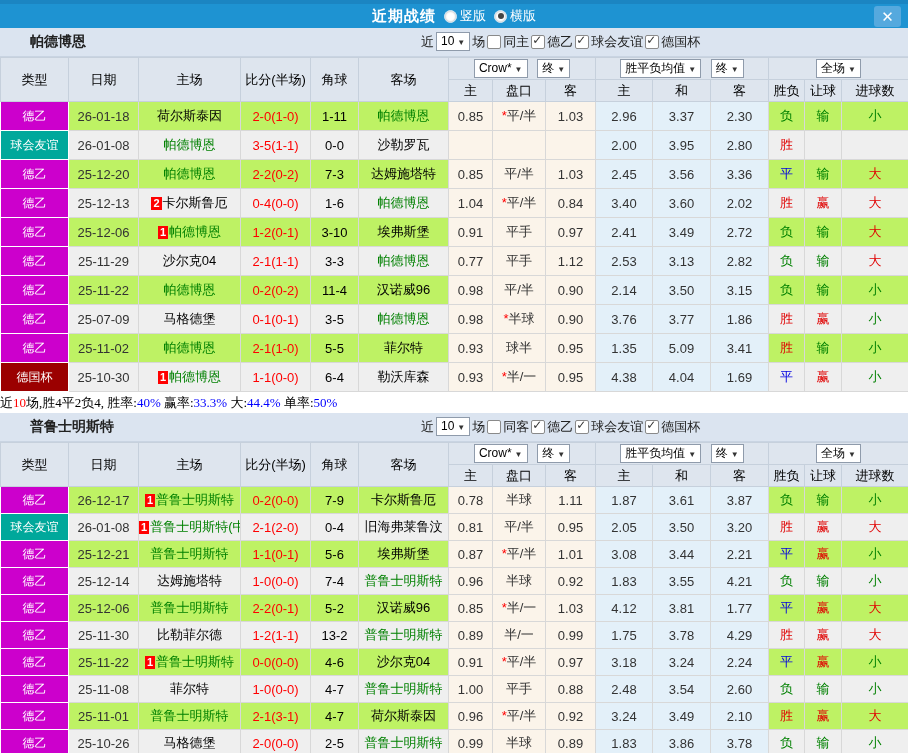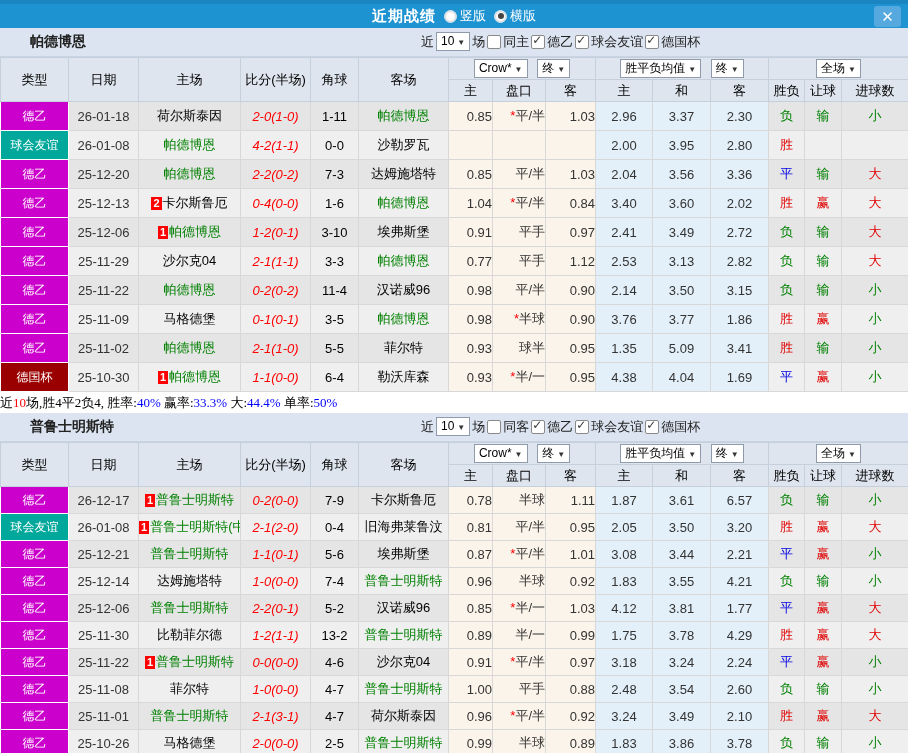--- a/index.html
+++ b/index.html
@@ -1,16 +1,16 @@
 <!DOCTYPE html>
 <html><head>
 <meta charset="utf-8">
 <style>
   html,body{margin:0;padding:0;background:#fff;}
-  .wrap{width:908px;height:753px;overflow:hidden;font-family:"Liberation Sans","DejaVu Sans",sans-serif;background:#e5e5e5;position:relative;}
+  .wrap{width:908px;height:753px;overflow:hidden;font-family:"Liberation Sans","DejaVu Sans",sans-serif;background:#bef264;position:relative;}
 
   
   .titlebar{height:24px;border-top:4px solid #1B85C2;background:#1E93D2;position:relative;
             display:flex;align-items:center;justify-content:center;color:#fff;}
   .titlebar .title{font-size:15px;font-weight:bold;letter-spacing:1px;}
   .radio{width:11px;height:11px;border-radius:50%;background:#fff;border:1px solid #cfe4f2;display:inline-block;
          vertical-align:middle;position:relative;margin:0 3px 0 8px;box-shadow:inset 0 0 2px #999;}
   .radio.checked::after{content:'';position:absolute;left:2.5px;top:2.5px;width:6px;height:6px;border-radius:50%;background:#444;}
   .rlabel{font-size:13px;vertical-align:middle;}
   .close-btn{position:absolute;right:7px;top:2px;width:27px;height:21px;background:#55A9DE;border-radius:3px;
@@ -30,23 +30,23 @@
 
   
   table{width:908px;table-layout:fixed;border-collapse:collapse;text-align:center;font-size:13px;color:#000;}
   thead th{background:#DEE5EE;border:1px solid #c6d0dc;font-weight:normal;font-size:13px;padding:0;height:21px;overflow:visible;white-space:nowrap;}
   tbody td{border:1px solid #d8d8d8;padding:0;overflow:hidden;white-space:nowrap;}
   .t1 tbody td{height:28px;}
   .t2 tbody td{height:26px;}
   tbody tr:nth-child(even){background:#EFEFEF;}
   td.type{color:#fff;font-size:12px;border:1px solid #fff;}
   td.date{color:#333;}
-  td.cream{background:#FBF4EA;color:#333;text-align:right;}
+  td.cream{background:#FBF4EA;color:#333;}
   td.blue{background:#E3F0F9;color:#333;}
-  td.score{color:#F00;font-style:italic;}
+  td.score{color:#F00;}
   .self{color:#008000;}
   .badge{background:#F00;color:#fff;font-size:11px;font-weight:bold;padding:0 2px;margin-right:1px;display:inline-block;line-height:13px;}
   .star{color:#F00;}
   td.res-r{color:#E00000;} td.res-g{color:#008000;} td.res-b{color:#0000E0;}
 
   .w1{width:68px}.w2{width:70px}.w3{width:102px}.w4{width:70px}.w5{width:48px}.w6{width:90px}
   .w7{width:44px}.w8{width:53px}.w9{width:50px}.w10{width:57px}.w11{width:58px}.w12{width:58px}
   .w13{width:36px}.w14{width:37px}.w15{width:67px}
 
   .summary{height:21px;line-height:21px;text-align:left;font-size:13px;background:#fff;font-family:Liberation Serif, serif;}
@@ -150,21 +150,21 @@
           <td class="blue">3.37</td>
           <td class="blue">2.30</td>
           <td class="res-g">负</td>
           <td class="res-g">输</td>
           <td class="res-g">小</td>
         </tr>
         <tr>
           <td class="type" style="background:#00A89B">球会友谊</td>
           <td class="date">26-01-08</td>
           <td><span class="self">帕德博恩</span></td>
-          <td class="score">4-2(1-1)</td>
+          <td class="score">3-5(1-1)</td>
           <td>0-0</td>
           <td><span class="">沙勒罗瓦</span></td>
           <td class="cream"></td>
           <td class="cream"></td>
           <td class="cream"></td>
           <td class="blue">2.00</td>
           <td class="blue">3.95</td>
           <td class="blue">2.80</td>
           <td class="res-r">胜</td>
           <td class="res-g"></td>
@@ -173,21 +173,21 @@
         <tr>
           <td class="type" style="background:#CC00CC">德乙</td>
           <td class="date">25-12-20</td>
           <td><span class="self">帕德博恩</span></td>
           <td class="score">2-2(0-2)</td>
           <td>7-3</td>
           <td><span class="">达姆施塔特</span></td>
           <td class="cream">0.85</td>
           <td class="cream">平/半</td>
           <td class="cream">1.03</td>
-          <td class="blue">2.04</td>
+          <td class="blue">2.45</td>
           <td class="blue">3.56</td>
           <td class="blue">3.36</td>
           <td class="res-b">平</td>
           <td class="res-g">输</td>
           <td class="res-r">大</td>
         </tr>
         <tr>
           <td class="type" style="background:#CC00CC">德乙</td>
           <td class="date">25-12-13</td>
           <td><span class="badge">2</span><span class="">卡尔斯鲁厄</span></td>
@@ -250,21 +250,21 @@
           <td class="cream">0.90</td>
           <td class="blue">2.14</td>
           <td class="blue">3.50</td>
           <td class="blue">3.15</td>
           <td class="res-g">负</td>
           <td class="res-g">输</td>
           <td class="res-g">小</td>
         </tr>
         <tr>
           <td class="type" style="background:#CC00CC">德乙</td>
-          <td class="date">25-11-09</td>
+          <td class="date">25-07-09</td>
           <td><span class="">马格德堡</span></td>
           <td class="score">0-1(0-1)</td>
           <td>3-5</td>
           <td><span class="self">帕德博恩</span></td>
           <td class="cream">0.98</td>
           <td class="cream"><span class="star">*</span>半球</td>
           <td class="cream">0.90</td>
           <td class="blue">3.76</td>
           <td class="blue">3.77</td>
           <td class="blue">1.86</td>
@@ -384,21 +384,21 @@
           <td class="date">26-12-17</td>
           <td><span class="badge">1</span><span class="self">普鲁士明斯特</span></td>
           <td class="score">0-2(0-0)</td>
           <td>7-9</td>
           <td><span class="">卡尔斯鲁厄</span></td>
           <td class="cream">0.78</td>
           <td class="cream">半球</td>
           <td class="cream">1.11</td>
           <td class="blue">1.87</td>
           <td class="blue">3.61</td>
-          <td class="blue">6.57</td>
+          <td class="blue">3.87</td>
           <td class="res-g">负</td>
           <td class="res-g">输</td>
           <td class="res-g">小</td>
         </tr>
         <tr>
           <td class="type" style="background:#00A89B">球会友谊</td>
           <td class="date">26-01-08</td>
           <td><span class="badge">1</span><span class="self">普鲁士明斯特(中)</span></td>
           <td class="score">2-1(2-0)</td>
           <td>0-4</td>

